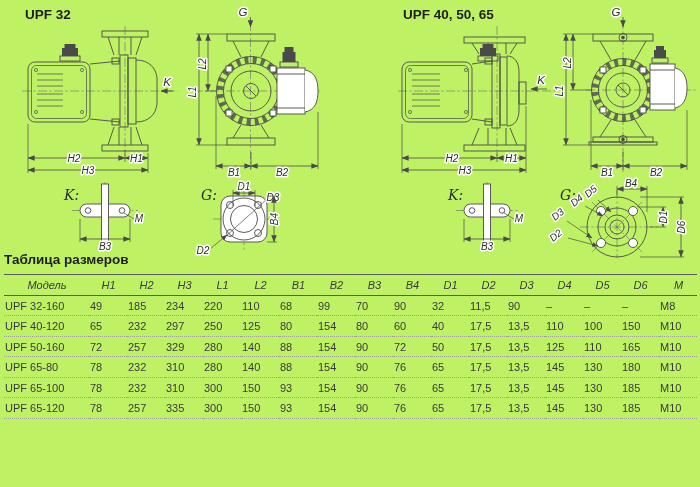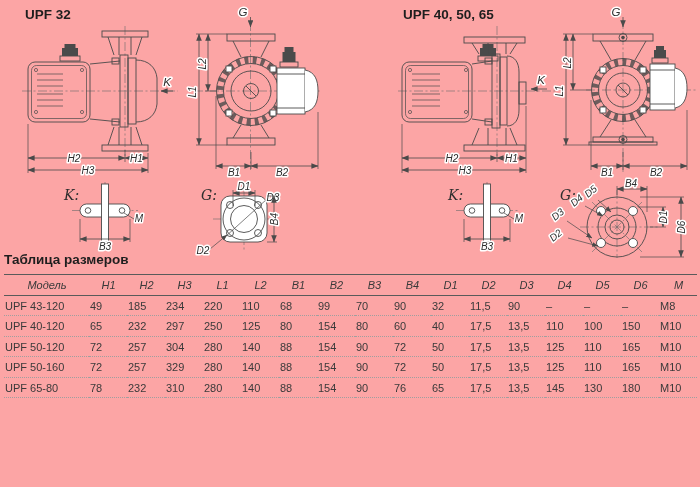--- a/index.html
+++ b/index.html
@@ -1,16 +1,16 @@
 <!DOCTYPE html>
 <html><head>
 <meta charset="utf-8">
 <style>
   html,body { margin:0; padding:0; background:#fff; }
-  .page { position:relative; width:700px; height:487px; background:#fca5a5; overflow:hidden;
+  .page { position:relative; width:700px; height:487px; background:#bef264; overflow:hidden;
           font-family:"Liberation Sans",sans-serif; }
   svg { position:absolute; left:0; top:0; }
   .ln  { fill:none; stroke:#4a4a4a; stroke-width:0.9; }
   .lnt { fill:none; stroke:#4a4a4a; stroke-width:0.7; }
   .fl  { fill:#4a4a4a; stroke:none; }
   .wh  { fill:#ffffff; stroke:#4a4a4a; stroke-width:0.9; }
   .cl  { fill:none; stroke:#6a6a6a; stroke-width:0.6; stroke-dasharray:9 2.5 2 2.5; }
   .dim { fill:none; stroke:#4a4a4a; stroke-width:0.8; }
   text.ttl { font:700 13.5px "Liberation Sans",sans-serif; fill:#1e1e1e; }
   text.dl  { font:italic 10px "Liberation Sans",sans-serif; fill:#2d2d2d; text-anchor:middle;
@@ -351,21 +351,21 @@
             <th>D2</th>
             <th>D3</th>
             <th>D4</th>
             <th>D5</th>
             <th>D6</th>
             <th>M</th>
           </tr>
         </thead>
     <tbody id="tbody-rows">
           <tr>
-            <td>UPF 43-120</td>
+            <td>UPF 32-160</td>
             <td>49</td>
             <td>185</td>
             <td>234</td>
             <td>220</td>
             <td>110</td>
             <td>68</td>
             <td>99</td>
             <td>70</td>
             <td>90</td>
             <td>32</td>
@@ -389,73 +389,92 @@
             <td>60</td>
             <td>40</td>
             <td>17,5</td>
             <td>13,5</td>
             <td>110</td>
             <td>100</td>
             <td>150</td>
             <td>M10</td>
           </tr>
           <tr>
-            <td>UPF 50-120</td>
+            <td>UPF 50-160</td>
             <td>72</td>
             <td>257</td>
-            <td>304</td>
+            <td>329</td>
             <td>280</td>
             <td>140</td>
             <td>88</td>
             <td>154</td>
             <td>90</td>
             <td>72</td>
             <td>50</td>
             <td>17,5</td>
             <td>13,5</td>
             <td>125</td>
             <td>110</td>
             <td>165</td>
             <td>M10</td>
           </tr>
           <tr>
-            <td>UPF 50-160</td>
-            <td>72</td>
-            <td>257</td>
-            <td>329</td>
-            <td>280</td>
-            <td>140</td>
-            <td>88</td>
-            <td>154</td>
-            <td>90</td>
-            <td>72</td>
-            <td>50</td>
-            <td>17,5</td>
-            <td>13,5</td>
-            <td>125</td>
-            <td>110</td>
-            <td>165</td>
-            <td>M10</td>
-          </tr>
-          <tr>
             <td>UPF 65-80</td>
             <td>78</td>
             <td>232</td>
             <td>310</td>
             <td>280</td>
             <td>140</td>
             <td>88</td>
             <td>154</td>
             <td>90</td>
             <td>76</td>
             <td>65</td>
             <td>17,5</td>
             <td>13,5</td>
             <td>145</td>
             <td>130</td>
             <td>180</td>
             <td>M10</td>
           </tr>
+          <tr>
+            <td>UPF 65-100</td>
+            <td>78</td>
+            <td>232</td>
+            <td>310</td>
+            <td>300</td>
+            <td>150</td>
+            <td>93</td>
+            <td>154</td>
+            <td>90</td>
+            <td>76</td>
+            <td>65</td>
+            <td>17,5</td>
+            <td>13,5</td>
+            <td>145</td>
+            <td>130</td>
+            <td>185</td>
+            <td>M10</td>
+          </tr>
+          <tr>
+            <td>UPF 65-120</td>
+            <td>78</td>
+            <td>257</td>
+            <td>335</td>
+            <td>300</td>
+            <td>150</td>
+            <td>93</td>
+            <td>154</td>
+            <td>90</td>
+            <td>76</td>
+            <td>65</td>
+            <td>17,5</td>
+            <td>13,5</td>
+            <td>145</td>
+            <td>130</td>
+            <td>185</td>
+            <td>M10</td>
+          </tr>
         </tbody>
   </table>
 </div>
 
 </div>
 
 </body></html>

